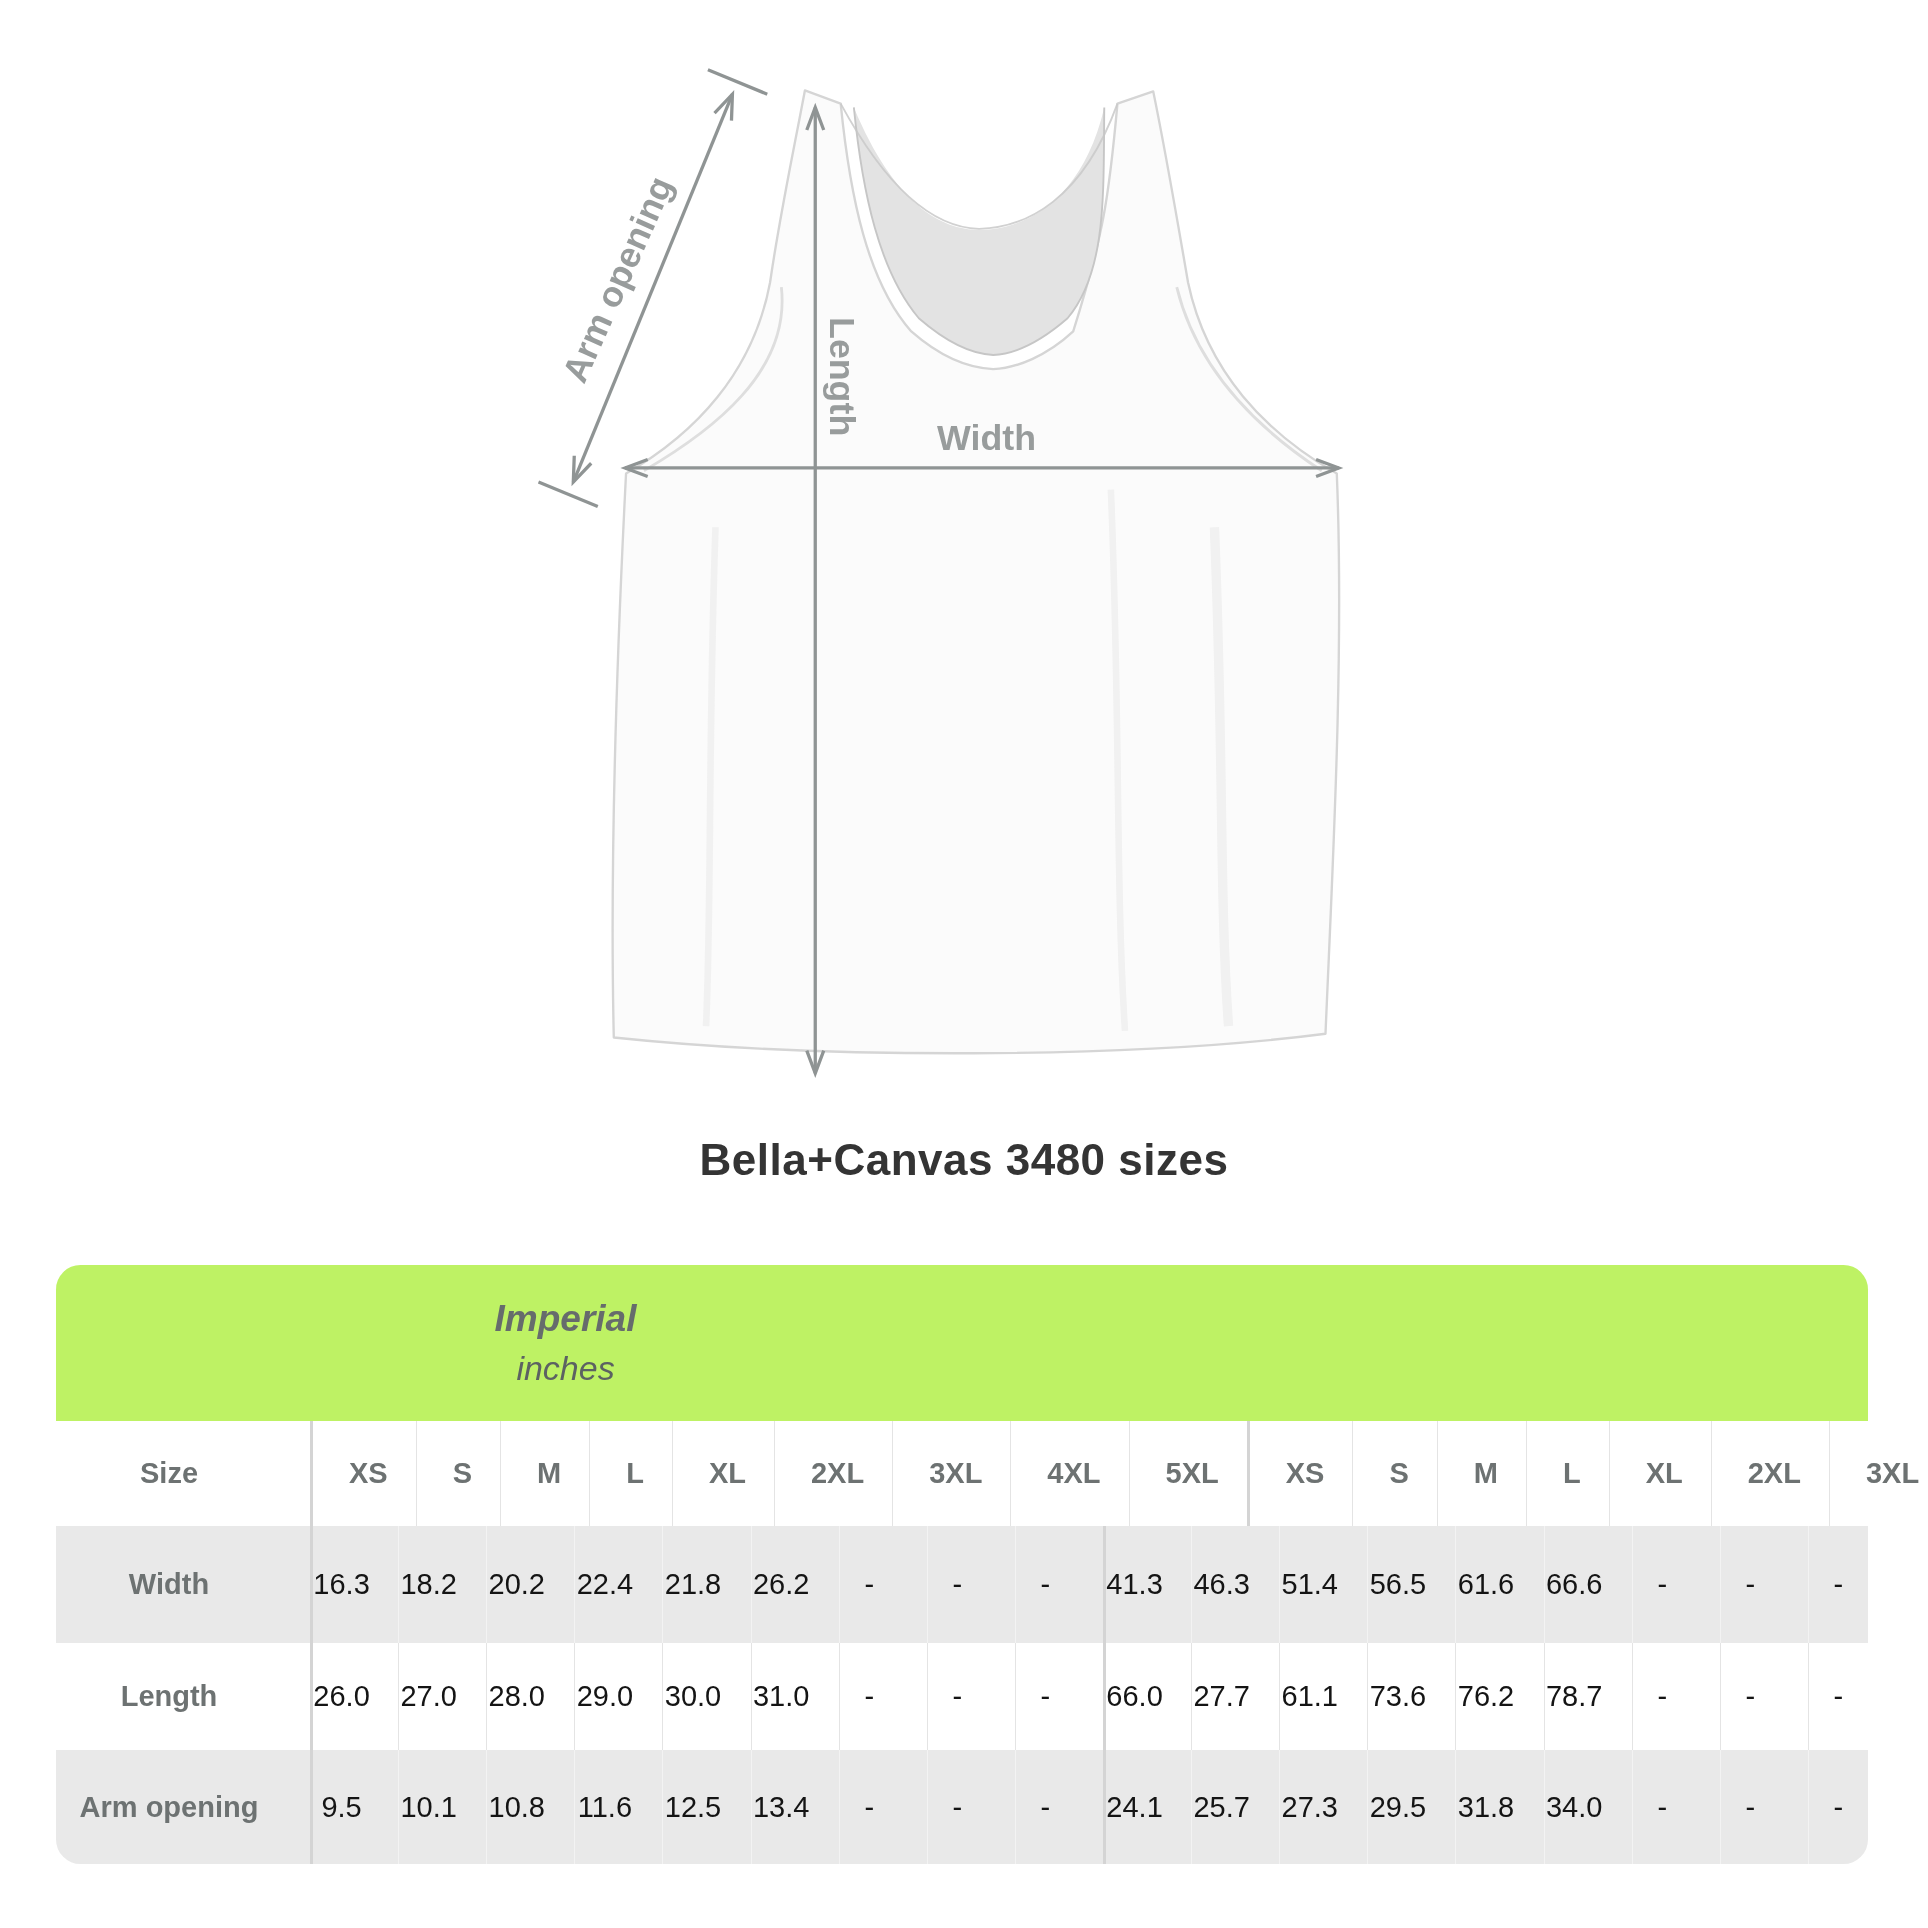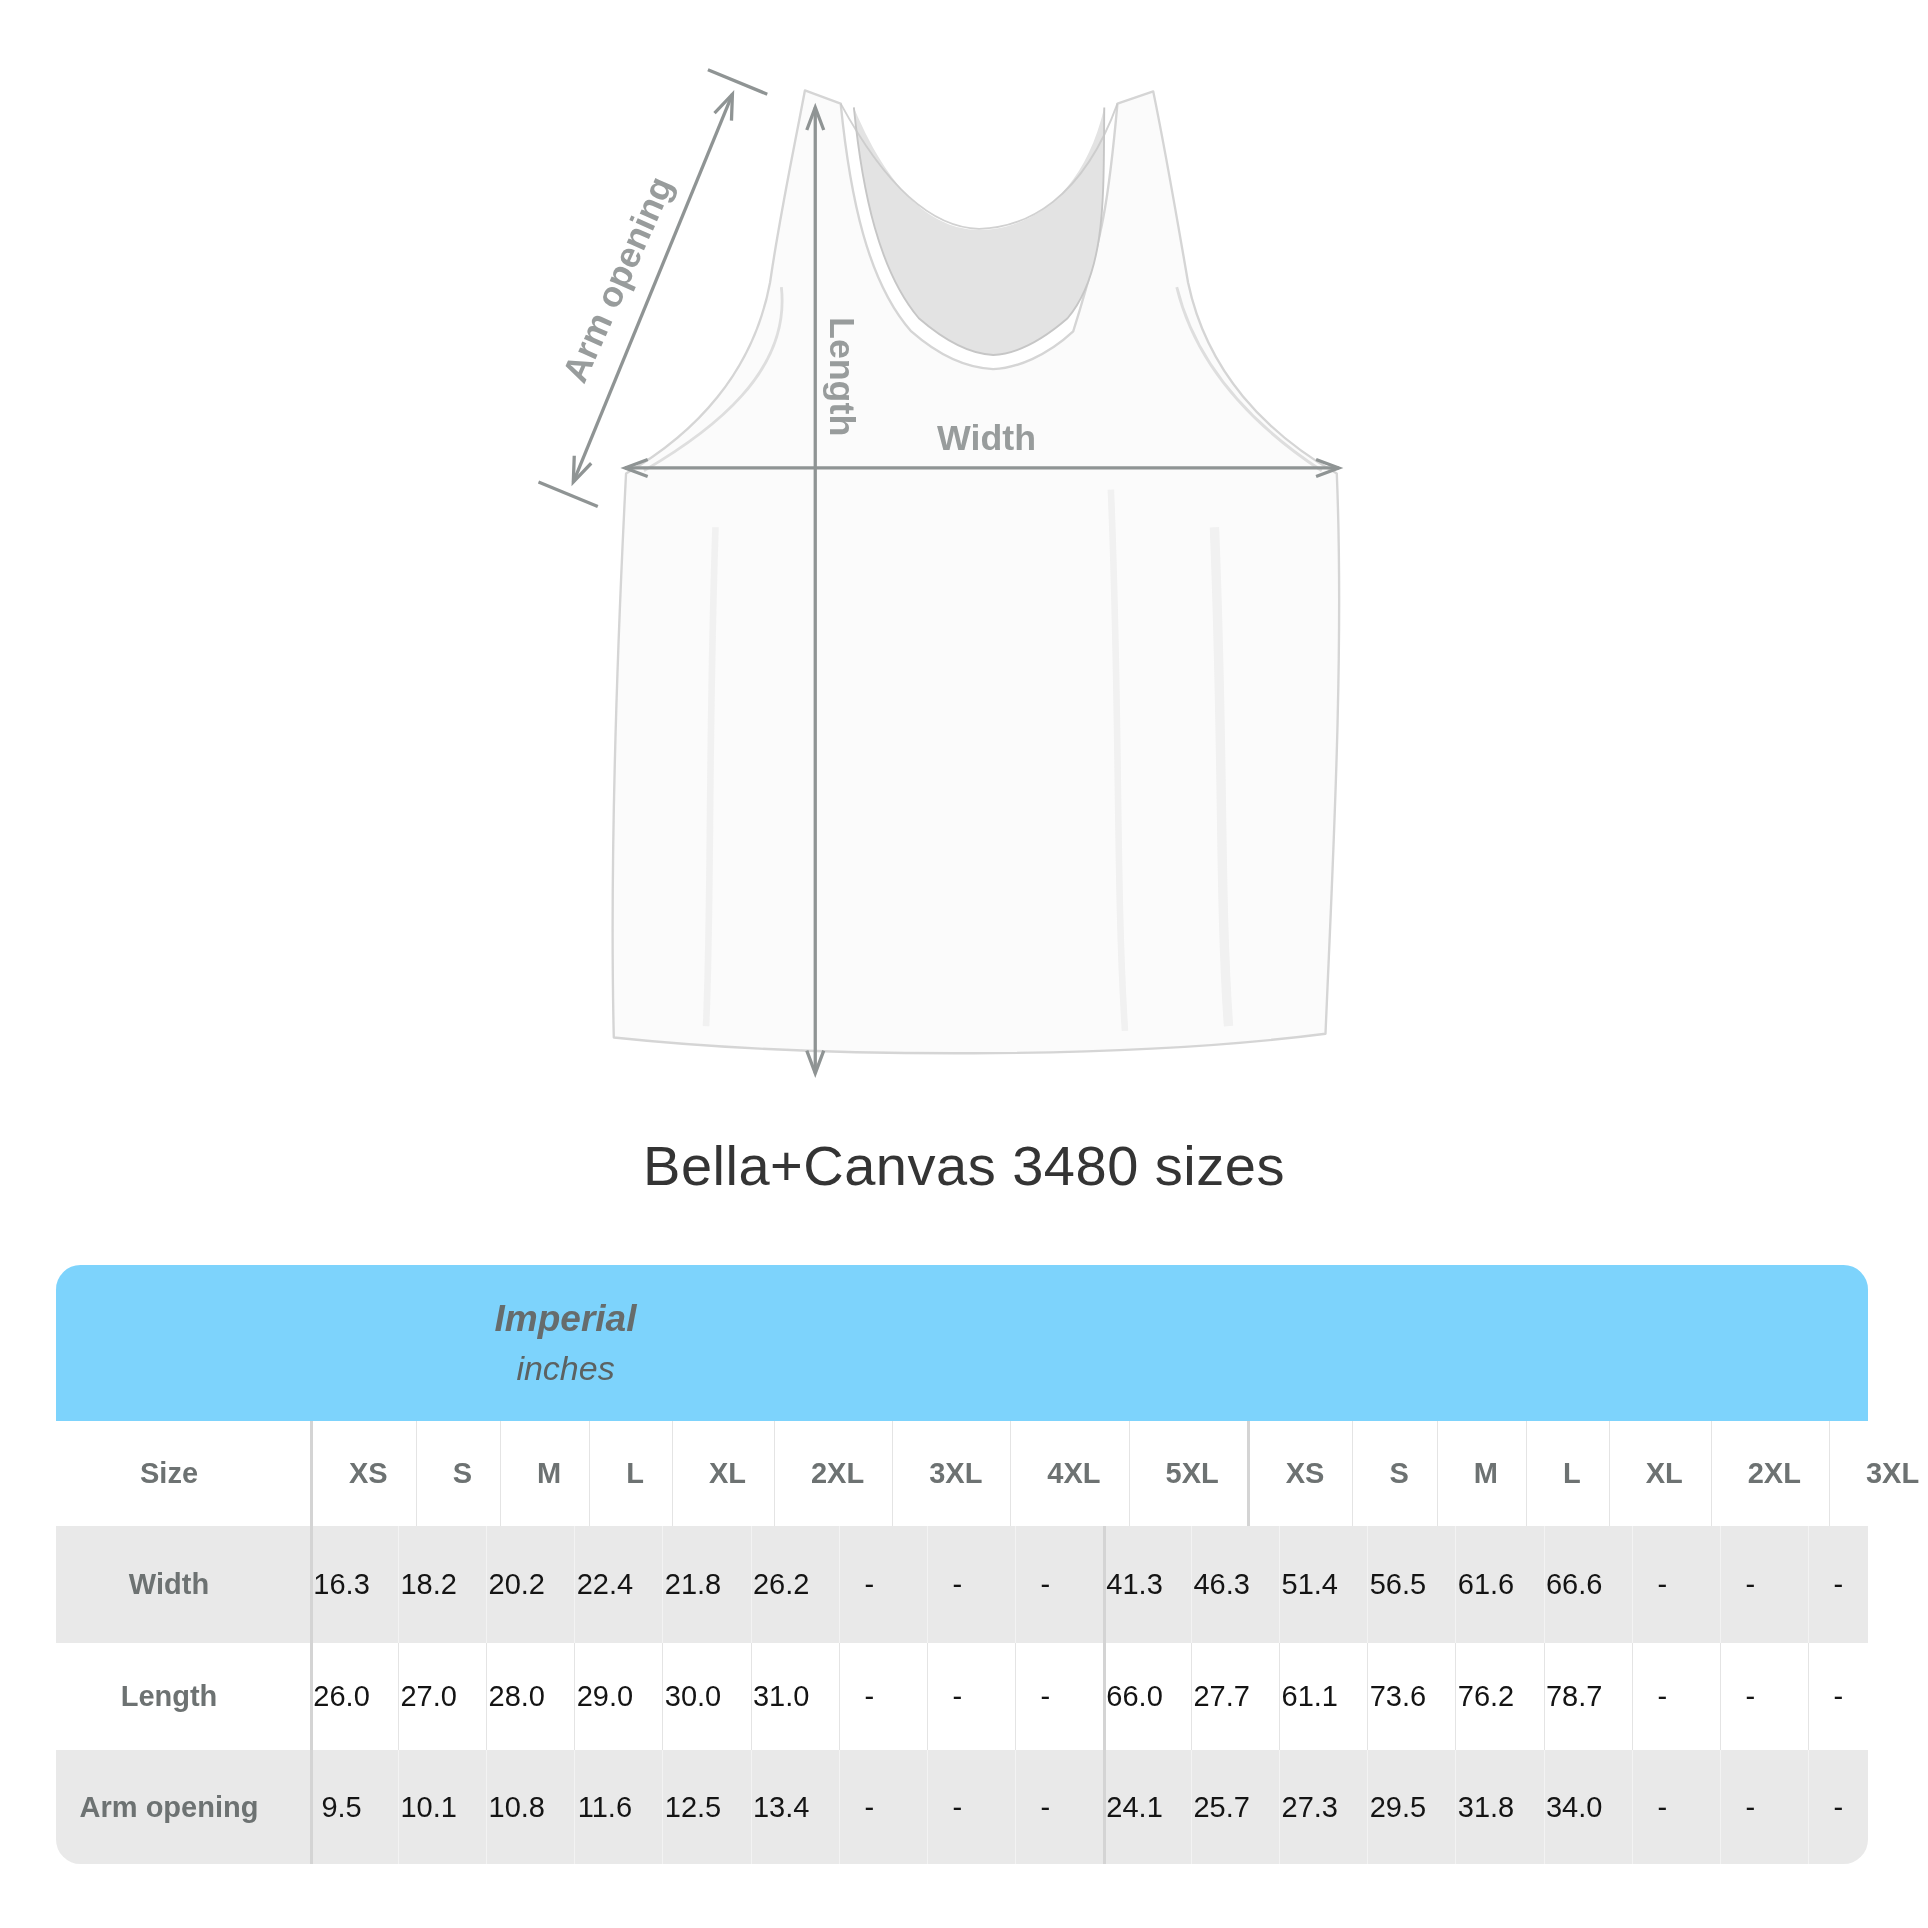--- a/index.html
+++ b/index.html
@@ -11,36 +11,36 @@
     overflow:hidden;
   }
   
   .figure{width:1928px;height:1111px;position:relative;}
   .figure svg{display:block;}
 
   
   .title{
     margin:26px 0 0;
     text-align:center;
-    font-size:56px;line-height:1.05;
-    font-weight:normal;color:#343434;letter-spacing:0.5px;
+    font-size:44px;line-height:1.05;
+    font-weight:bold;color:#343434;letter-spacing:0.5px;
   }
   .note{
     margin:15px 0 0;
     text-align:center;
     font-style:italic;
     font-size:28px;line-height:1.05;color:#4a4a4a;
   }
 
   
   .size-table{
     position:absolute;left:56px;top:1265px;width:1812px;
   }
   .band{
-    height:156px;background:#7dd3fc;
+    height:156px;background:#bef264;
     border-radius:24.5px 24.5px 0 0;
     display:flex;
   }
   .band-group{
     display:flex;flex-direction:column;align-items:center;justify-content:center;gap:9.4px;
   }
   .band-group.imperial{width:56.24%;}
   .band-group.metric{width:43.76%;}
   .g-title{font-style:italic;font-weight:bold;font-size:37px;color:#666c6c;}
   .g-sub{font-style:italic;font-size:34px;color:#5c6262;}

